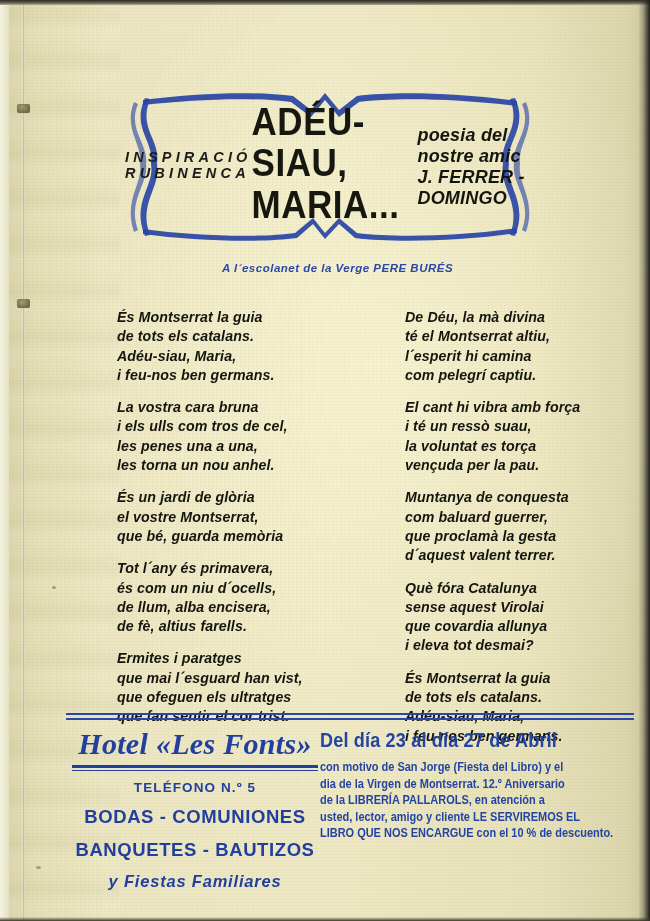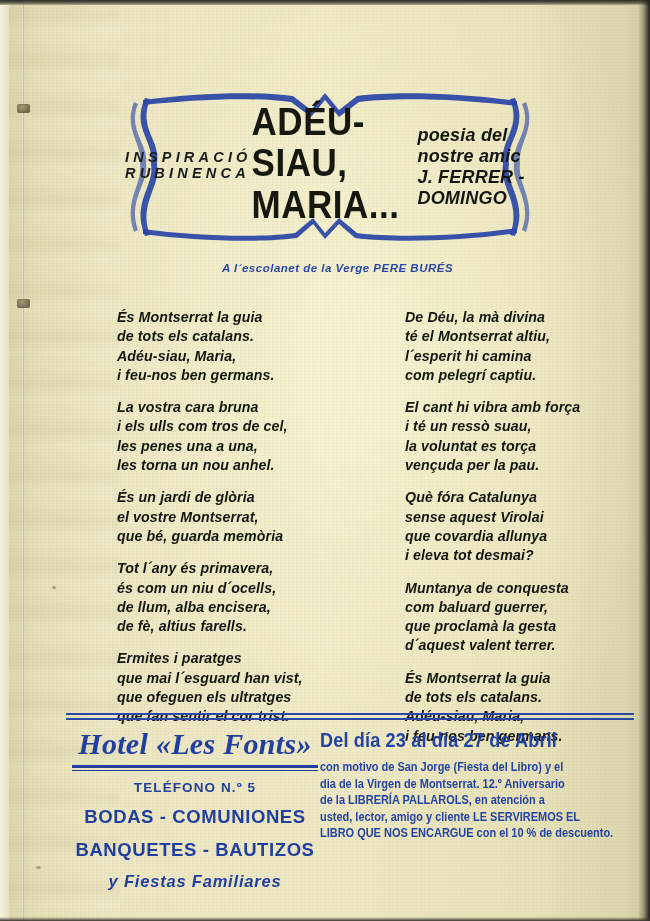--- a/index.html
+++ b/index.html
@@ -203,30 +203,30 @@
         <div class="verse">l´esperit hi camina</div>
         <div class="verse">com pelegrí captiu.</div>
       </div>
       <div class="stanza">
         <div class="verse">El cant hi vibra amb força</div>
         <div class="verse">i té un ressò suau,</div>
         <div class="verse">la voluntat es torça</div>
         <div class="verse">vençuda per la pau.</div>
       </div>
       <div class="stanza">
+        <div class="verse">Muntanya de conquesta</div>
+        <div class="verse">com baluard guerrer,</div>
+        <div class="verse">que proclamà la gesta</div>
+        <div class="verse">d´aquest valent terrer.</div>
+      </div>
+      <div class="stanza">
         <div class="verse">Què fóra Catalunya</div>
         <div class="verse">sense aquest Virolai</div>
         <div class="verse">que covardia allunya</div>
         <div class="verse">i eleva tot desmai?</div>
-      </div>
-      <div class="stanza">
-        <div class="verse">Muntanya de conquesta</div>
-        <div class="verse">com baluard guerrer,</div>
-        <div class="verse">que proclamà la gesta</div>
-        <div class="verse">d´aquest valent terrer.</div>
       </div>
       <div class="stanza">
         <div class="verse">És Montserrat la guia</div>
         <div class="verse">de tots els catalans.</div>
         <div class="verse">Adéu-siau, Maria,</div>
         <div class="verse">i feu-nos ben germans.</div>
       </div>
     </div>
   </div>
 

